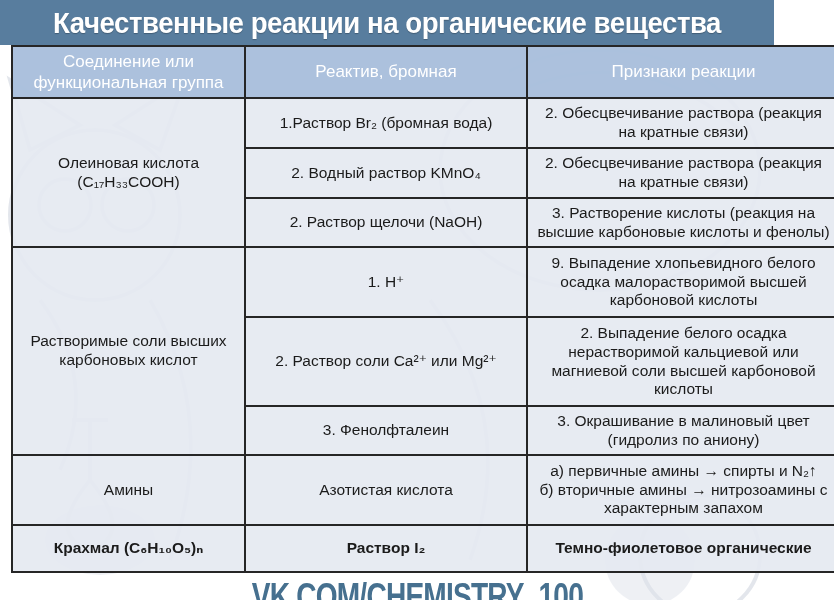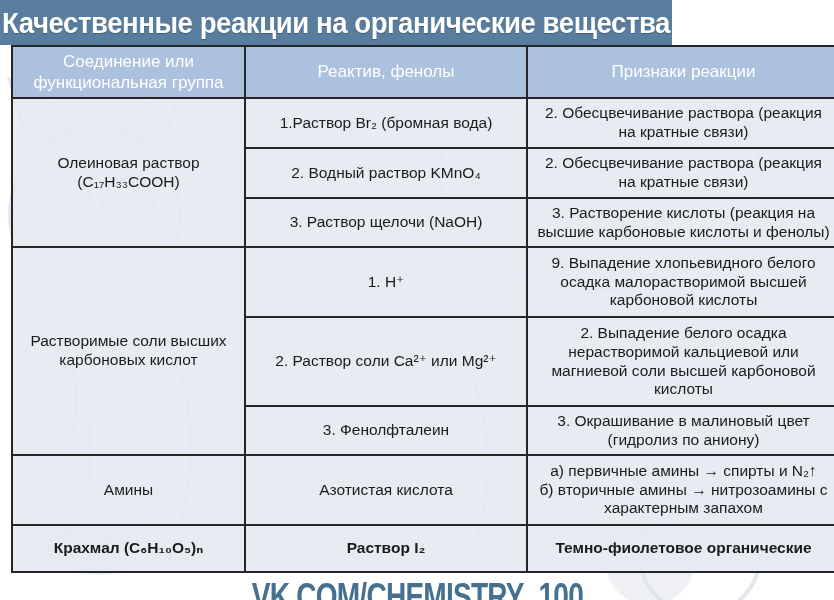--- a/index.html
+++ b/index.html
@@ -13,21 +13,21 @@
 
   
   .watermark-layer{
     position:absolute;left:0;top:0;width:834px;height:600px;
     z-index:0;pointer-events:none;
   }
 
   .content{position:relative;z-index:1;}
 
   .title-bar{
-    width:672px;height:45px;
+    width:774px;height:45px;
     background:#587d9e;
     display:flex;align-items:center;justify-content:center;
   }
   .title-bar .title-text{
     color:#ffffff;font-weight:bold;font-size:30px;
     transform:scaleX(0.92);white-space:nowrap;
     letter-spacing:-0.5px;
     text-shadow:0 1px 1px rgba(0,0,0,0.25);
   }
 
@@ -109,35 +109,35 @@
     <table class="reactions">
       <colgroup>
           <col class="c1">
           <col class="c2">
           <col class="c3">
         </colgroup>
 
       <tbody>
           <tr>
         <th>Соединение или функциональная группа</th>
-        <th>Реактив, фенолы</th>
+        <th>Реактив, бромная</th>
         <th>Признаки реакции</th>
       </tr>
 
       <tr class="h48">
-        <td class="compound" rowspan="3">Олеиновая раствор (C₁₇H₃₃COOH)</td>
+        <td class="compound" rowspan="3">Олеиновая кислота (C₁₇H₃₃COOH)</td>
         <td>1.Раствор Br₂ (бромная вода)</td>
         <td>2. Обесцвечивание раствора (реакция на кратные связи)</td>
       </tr>
       <tr class="h48">
         <td>2. Водный раствор KMnO₄</td>
         <td>2. Обесцвечивание раствора (реакция на кратные связи)</td>
       </tr>
       <tr class="h47">
-        <td>3. Раствор щелочи (NaOH)</td>
+        <td>2. Раствор щелочи (NaOH)</td>
         <td>3. Растворение кислоты (реакция на высшие карбоновые кислоты и фенолы)</td>
       </tr>
 
       <tr class="h68">
         <td class="compound" rowspan="3">Растворимые соли высших карбоновых кислот</td>
         <td>1. H⁺</td>
         <td>9. Выпадение хлопьевидного белого осадка малорастворимой высшей карбоновой кислоты</td>
       </tr>
       <tr class="h87">
         <td>2. Раствор соли Ca²⁺ или Mg²⁺</td>

